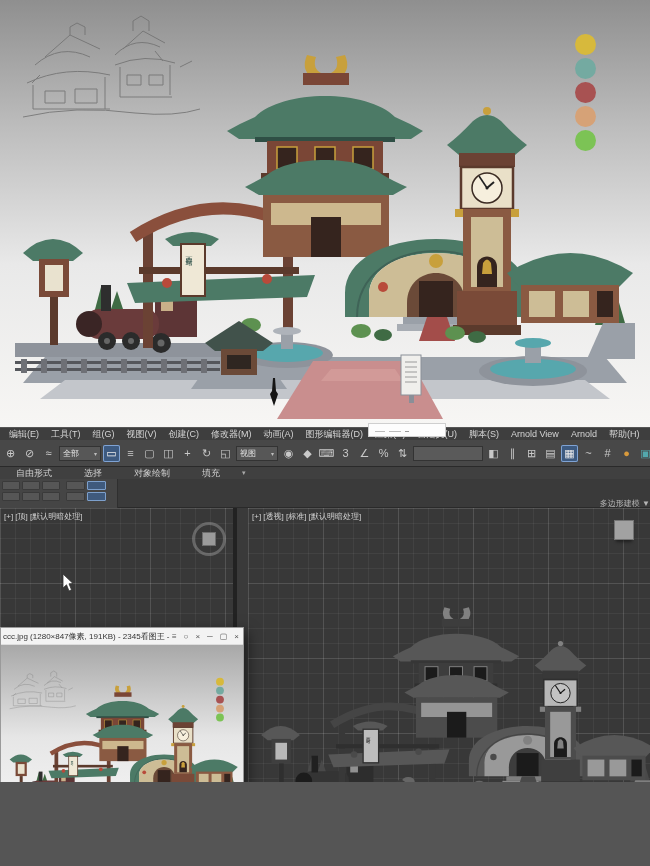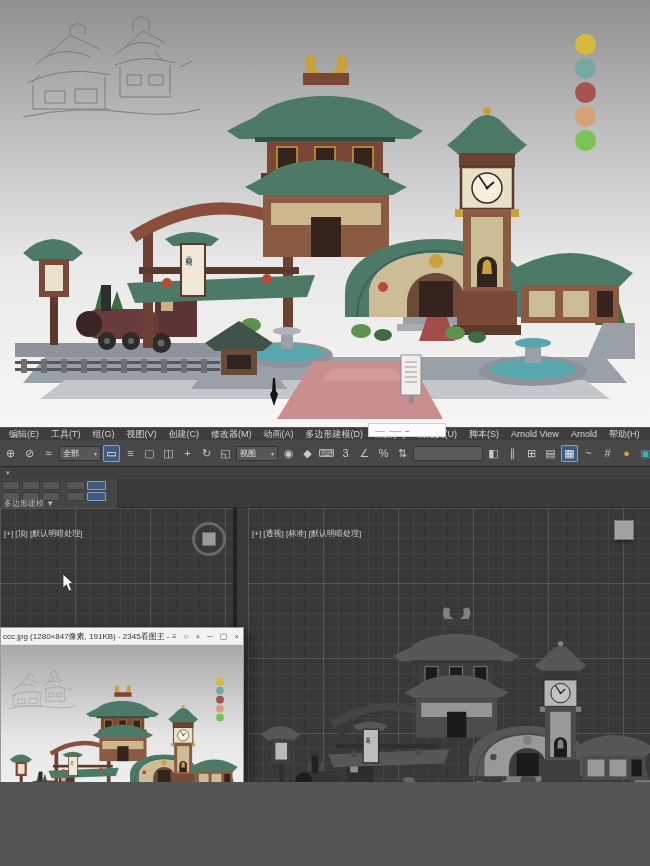--- a/index.html
+++ b/index.html
@@ -43,34 +43,34 @@
   .rtab{font-size:9px;line-height:12px;color:#cfcfcf;padding:0 16px;white-space:nowrap;}
   .ribbon-collapse{font-size:7px;color:#aaa;padding:0 6px;}
   .ribbon-body{position:absolute;top:52px;left:0;width:650px;height:29px;background:#3a3a3a;
     border-bottom:1px solid #2a2a2a;}
   .rpanel{position:absolute;left:0;top:0;width:118px;height:29px;background:#454545;
     border-right:1px solid #2f2f2f;}
   .rgroup1{position:absolute;left:2px;top:2px;width:58px;display:grid;grid-template-columns:repeat(3,1fr);gap:2px;}
   .rgroup2{position:absolute;left:66px;top:2px;width:40px;display:grid;grid-template-columns:repeat(2,1fr);gap:2px;}
   .rbtn{height:9px;background:#565656;border:1px solid #3a3a3a;border-radius:1px;}
   .rbtn.on{background:#3f5a7d;border-color:#7da0cc;}
-  .rpanel-label{position:absolute;left:0;top:21px;width:650px;font-size:8px;color:#b5b5b5;padding-left:4px;line-height:8px;white-space:nowrap;}
+  .rpanel-label{position:absolute;left:0;top:21px;width:650px;font-size:8px;color:#b5b5b5;padding-left:4px;line-height:8px;white-space:nowrap;text-align:right;}
 
   
   .vp{position:absolute;top:81px;height:345px;background-color:#383838;overflow:hidden;
     background-image:
       linear-gradient(rgba(255,255,255,.09) 1px,transparent 1px),
       linear-gradient(90deg,rgba(255,255,255,.09) 1px,transparent 1px),
       linear-gradient(rgba(255,255,255,.05) 1px,transparent 1px),
       linear-gradient(90deg,rgba(255,255,255,.05) 1px,transparent 1px);
     background-size:75px 75px,75px 75px,15px 15px,15px 15px;}
   .vp-left{left:0;width:233px;}
   .vp-divider{position:absolute;left:233px;top:81px;width:4px;height:345px;background:#222;}
   .vp-right{left:248px;width:413px;}
-  .vp-label{position:absolute;left:4px;top:3px;font-size:8px;color:#d0d0d0;white-space:nowrap;margin-top:17px;}
+  .vp-label{position:absolute;left:4px;top:3px;font-size:8px;color:#d0d0d0;white-space:nowrap;}
   .viewcube-ring{position:absolute;left:192px;top:14px;width:34px;height:34px;border:3px solid rgba(160,160,160,.45);
     border-radius:50%;display:flex;align-items:center;justify-content:center;}
   .viewcube-cube{width:14px;height:14px;background:#9b9b9b;border:1px solid #6e6e6e;}
   .viewcube-right{position:absolute;left:366px;top:12px;width:20px;height:20px;background:#a2a2a2;
     border:1px solid #747474;box-shadow:0 4px 3px -2px rgba(0,0,0,.45);}
   .vp-cursor{position:absolute;left:62px;top:66px;}
   .model-svg{position:absolute;left:8px;top:80px;width:400px;height:258px;
     filter:grayscale(1) brightness(.8) contrast(1.05);}
   .vp-bottom-shade{position:absolute;left:0;bottom:0;width:100%;height:60px;
     background:linear-gradient(180deg,transparent,rgba(0,0,0,.25));}
@@ -292,21 +292,21 @@
 
     <div class="menubar">
 
     <span class="menu-item">编辑(E)</span>
         <span class="menu-item">工具(T)</span>
         <span class="menu-item">组(G)</span>
         <span class="menu-item">视图(V)</span>
         <span class="menu-item">创建(C)</span>
         <span class="menu-item">修改器(M)</span>
         <span class="menu-item">动画(A)</span>
-        <span class="menu-item">多边形建模(D)</span>
+        <span class="menu-item">图形编辑器(D)</span>
         <span class="menu-item">渲染(R)</span>
         <span class="menu-item">自定义(U)</span>
         <span class="menu-item">脚本(S)</span>
         <span class="menu-item">Arnold View</span>
         <span class="menu-item">Arnold</span>
         <span class="menu-item">帮助(H)</span>
       </div>
     <div class="menu-tooltip"></div>
 
     <div class="toolbar">
@@ -410,20 +410,27 @@
           </span>
           <span class="ticon">
             <span>▭</span>
           </span>
         </span>
       <span class="tsep"></span>
 
     </div>
 
     <div class="ribbon-tabs">
+      <span style="display:flex">
+
+      <span class="rtab">自由形式</span>
+          <span class="rtab">选择</span>
+          <span class="rtab">对象绘制</span>
+          <span class="rtab">填充</span>
+        </span>
       <span class="ribbon-collapse">▾</span>
     </div>
 
     <div class="ribbon-body">
       <div class="rpanel">
         <div class="rgroup1">
           <div class="rbtn"></div>
           <div class="rbtn"></div>
           <div class="rbtn"></div>
           <div class="rbtn"></div>

